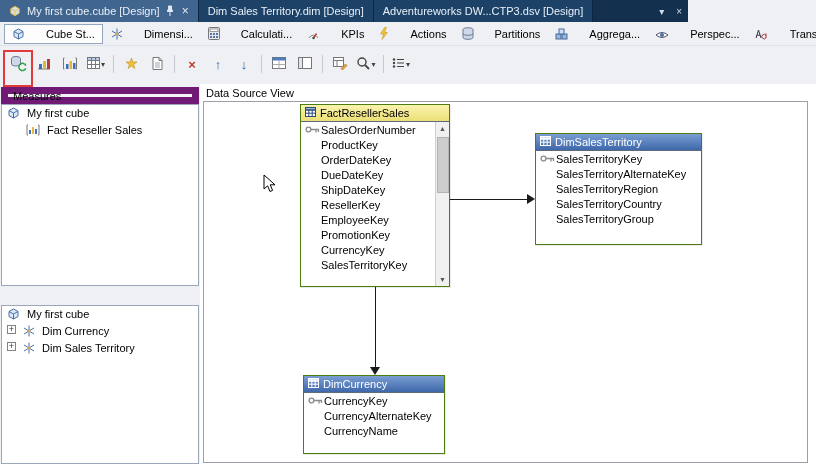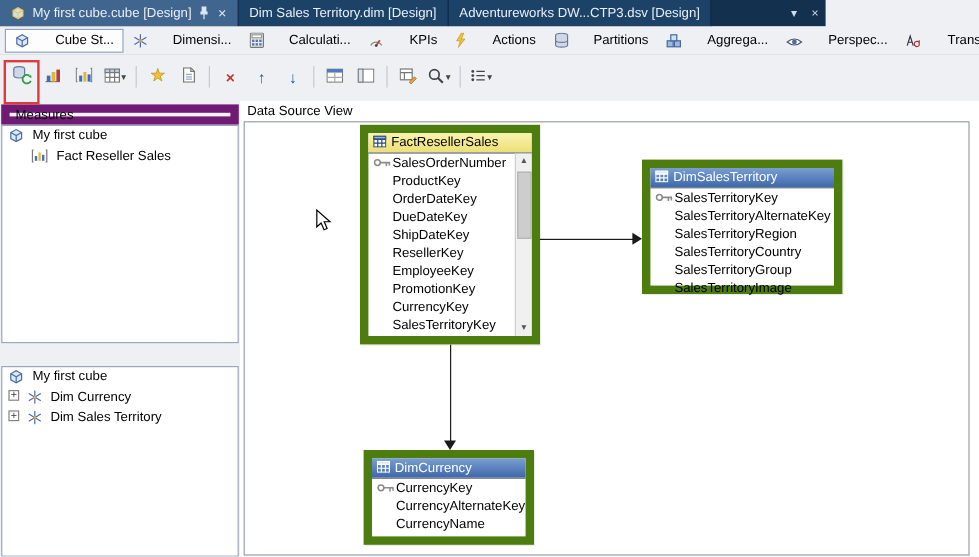--- a/index.html
+++ b/index.html
@@ -48,21 +48,21 @@
   .expander{width:9px;height:9px;border:1px solid #838383;background:#fff;font-size:9px;
             line-height:7px;display:flex;align-items:center;justify-content:center;color:#333;flex:0 0 9px}
 
   
   .main-bg{position:absolute;left:200px;top:84px;width:616px;height:380px;background:#fff}
   .dsv-label{position:absolute;left:206px;top:87px}
   .surface{position:absolute;left:203px;top:101px;width:605px;height:362px;
            border:1px solid #9aa0a8;background:#fff}
 
   
-  .dbtable{position:absolute;border:7px solid #4d7c0f;background:#fff;box-shadow:1px 1px 0 rgba(0,0,0,.08)}
+  .dbtable{position:absolute;border:1px solid #4d7c0f;background:#fff;box-shadow:1px 1px 0 rgba(0,0,0,.08)}
   .dbhdr{height:17px;display:flex;align-items:center;gap:4px;padding:0 4px;
          border-bottom:1px solid #5f6b7a;white-space:nowrap;overflow:hidden}
   .dbhdr.sel{background:linear-gradient(#faf3ae,#ecdf77);color:#000}
   .dbhdr.blue{background:linear-gradient(#7a9ed2,#3e68ab);color:#fff}
   .dbody{position:relative;overflow:hidden}
   .trow{height:15px;display:flex;align-items:center;padding-left:4px;white-space:nowrap;overflow:hidden}
   .keyc{width:16px;flex:0 0 16px;display:flex;align-items:center}
   #fact-table{left:300px;top:104px;width:150px;height:183px}
   #fact-body{height:164px;margin-right:2px}
   #dimterr-table{left:535px;top:133px;width:167px;height:112px}
@@ -473,24 +473,20 @@
           <span>SalesTerritoryRegion</span>
         </div>
       <div class="trow">
           <span class="keyc"></span>
           <span>SalesTerritoryCountry</span>
         </div>
       <div class="trow">
           <span class="keyc"></span>
           <span>SalesTerritoryGroup</span>
         </div>
-      <div class="trow">
-          <span class="keyc"></span>
-          <span>SalesTerritoryImage</span>
-        </div>
     </div>
   </div>
 
   <div class="dbtable" id="dimcur-table">
     <div class="dbhdr blue">
       <span><svg width="11" height="10" viewBox="0 0 11 10">
             <rect x="0.5" y="0.5" width="10" height="9" fill="none" stroke="#fff"></rect>
             <rect x="0.5" y="0.5" width="10" height="2.5" fill="#dce7f5" stroke="#fff"></rect>
             <path d="M0.5 3 H10.5 M3.8 3 V9.5 M7.2 3 V9.5 M0.5 6.2 H10.5" stroke="#fff"></path>
           </svg></span>

